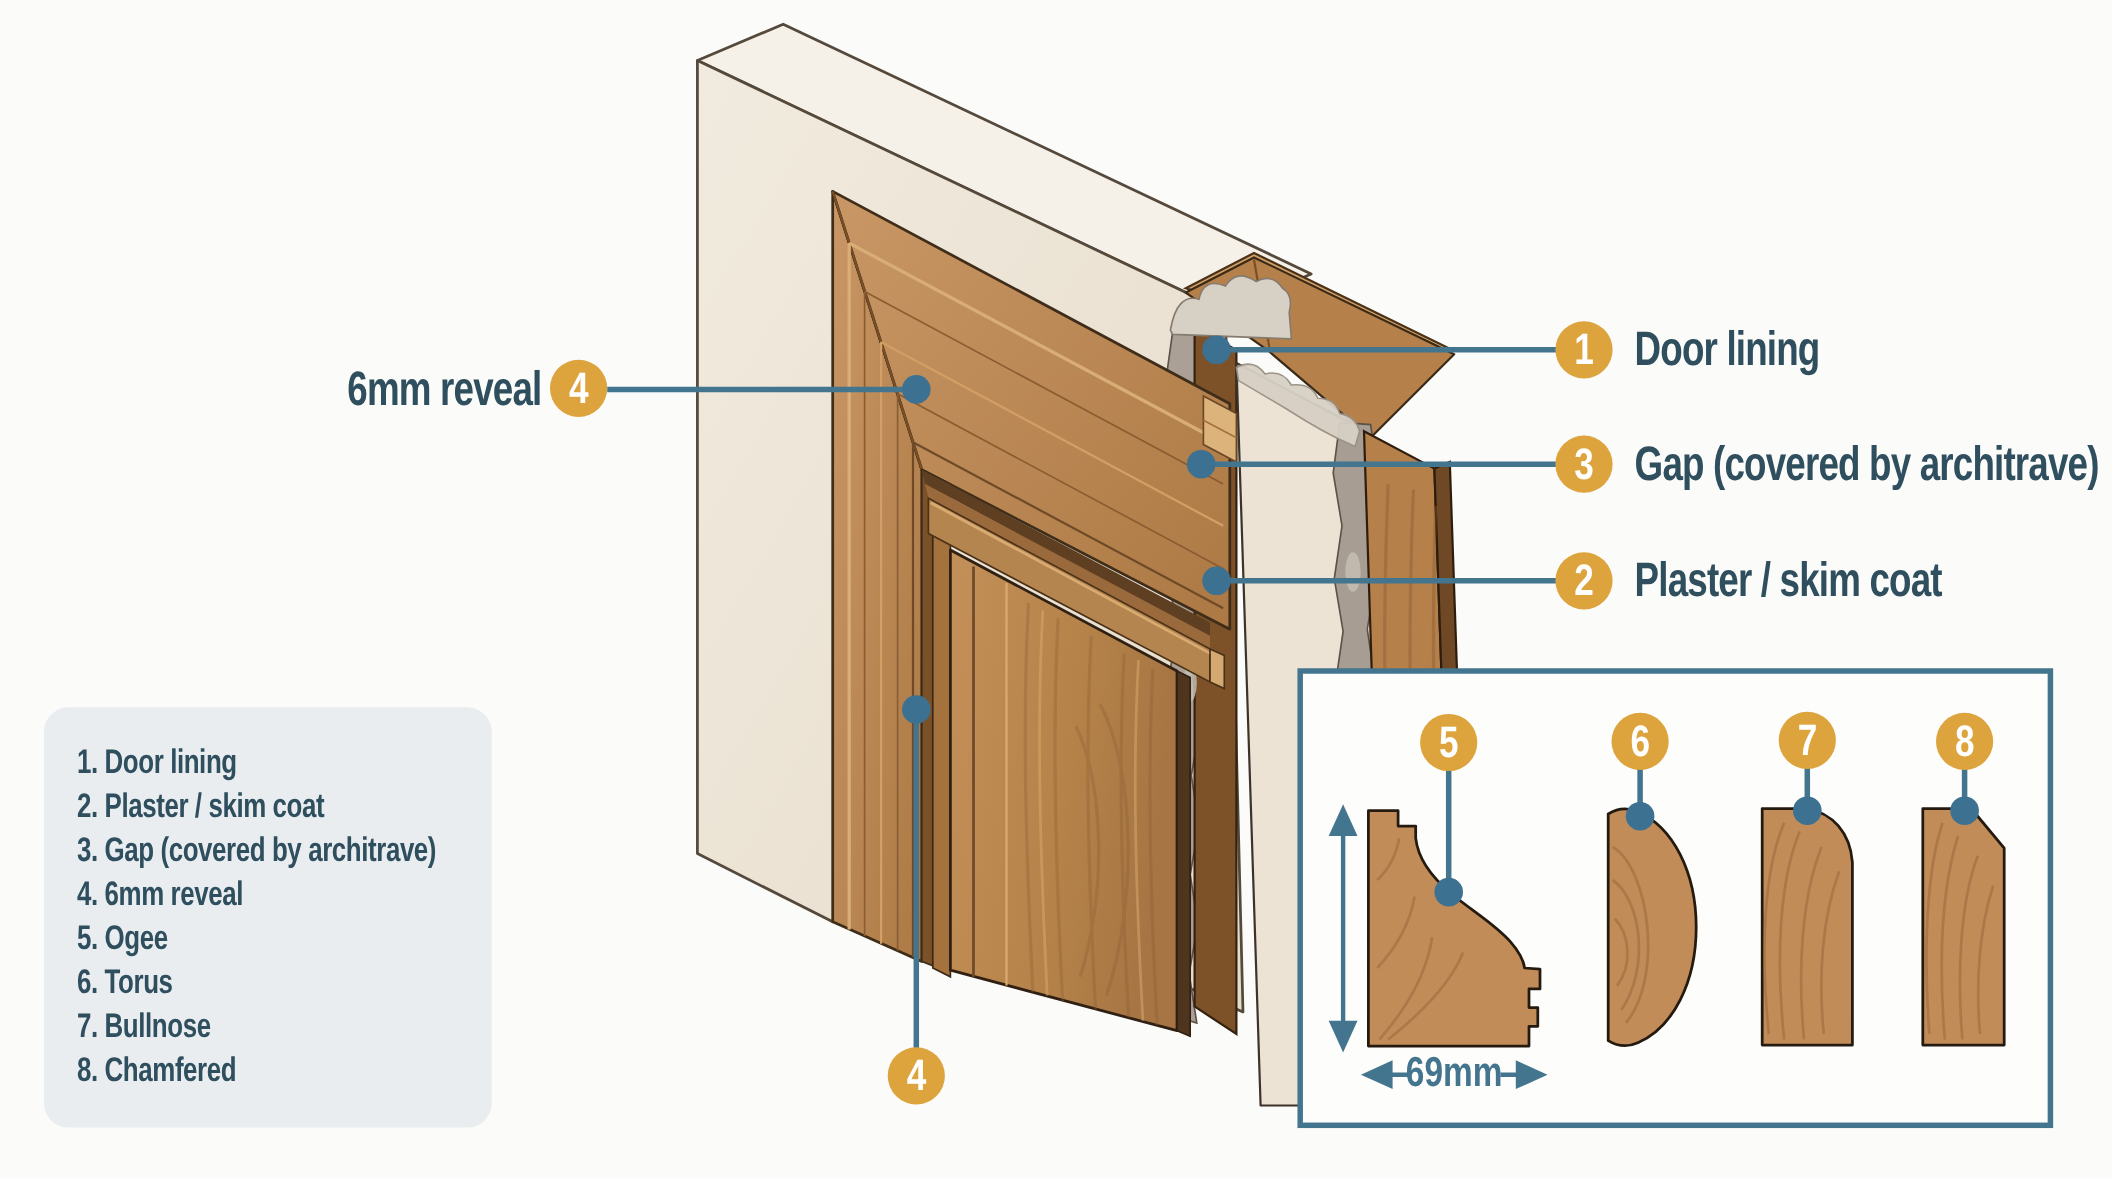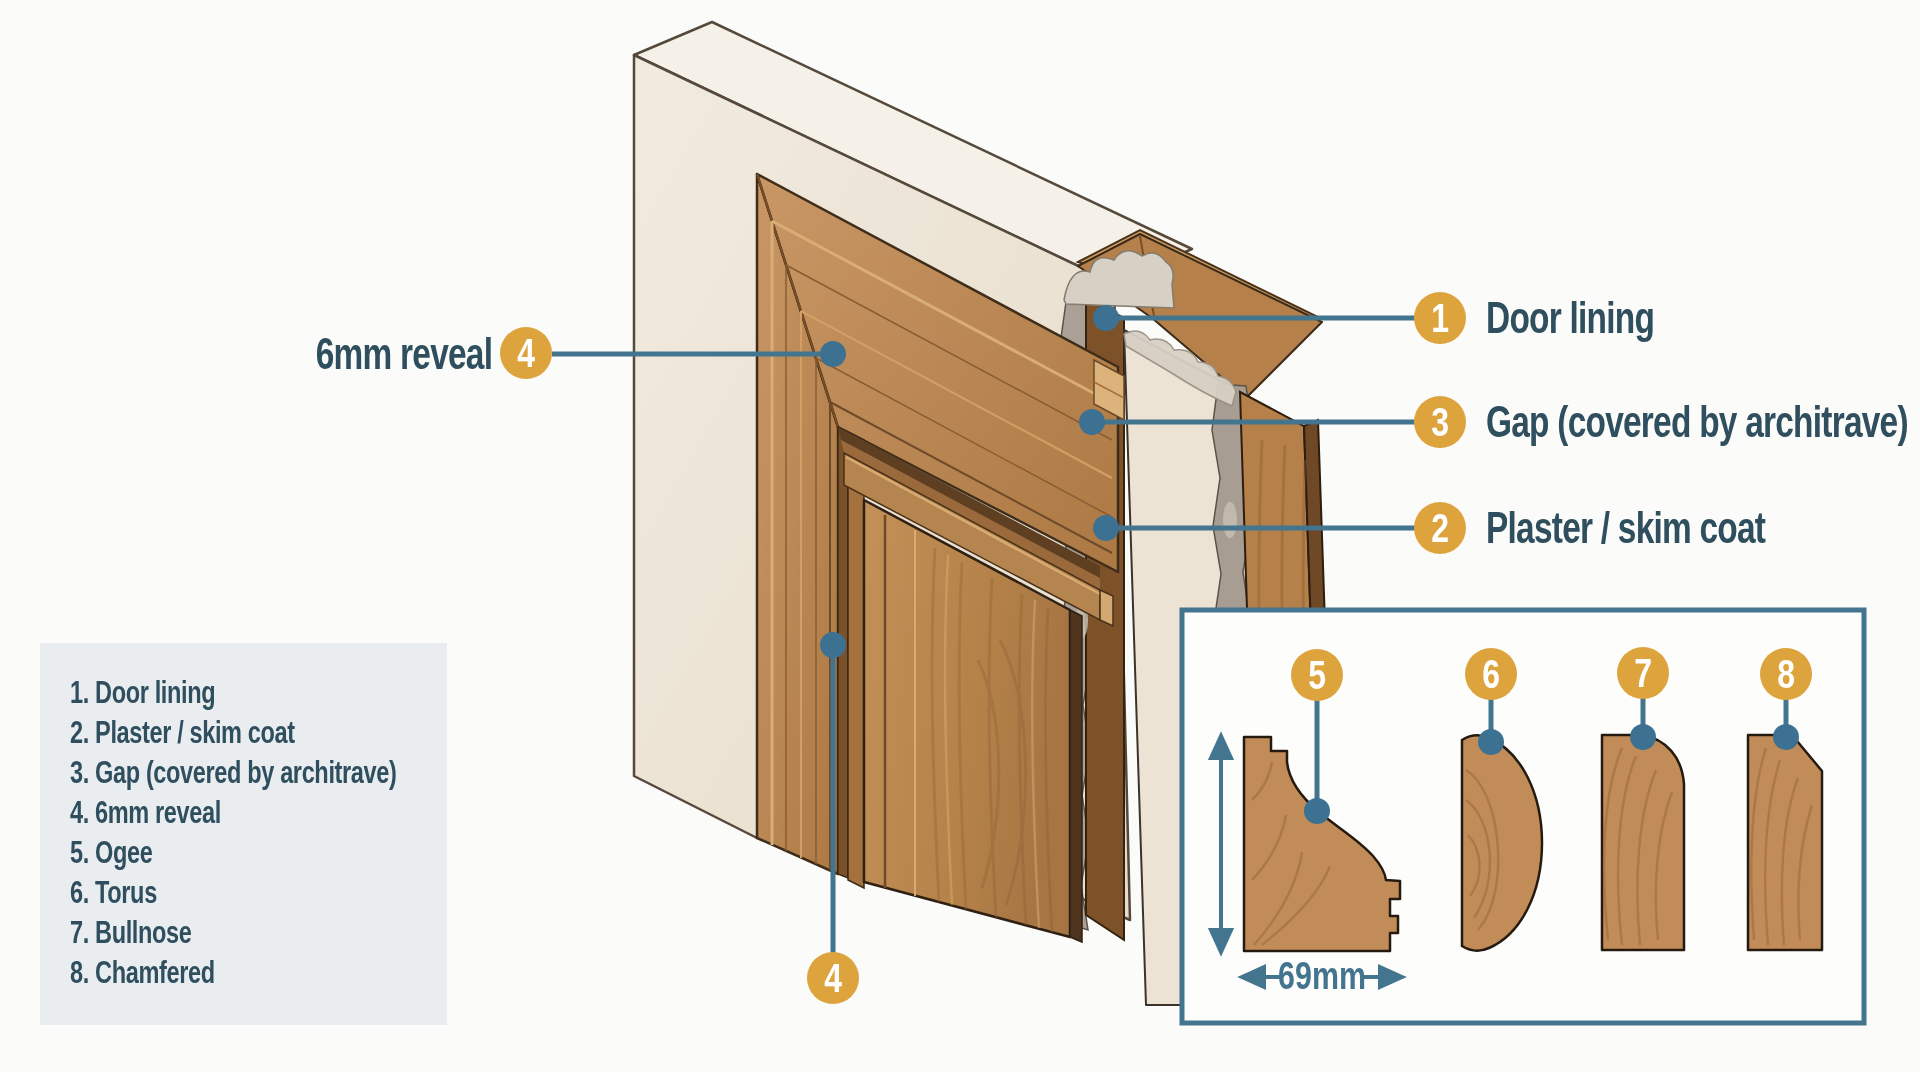--- a/index.html
+++ b/index.html
@@ -29,20 +29,21 @@
     background:#dda33c;color:#ffffff;
     display:flex;align-items:center;justify-content:center;
     font-size:40px;
   }
   .badge span{display:block;transform:scaleX(0.8);}
   
   .legend{
     position:absolute;left:40px;top:643px;width:407px;height:382px;
     background:#e9edf0;box-sizing:border-box;
     padding:30px 0 0 30px;
+    border-radius:22px;
   }
   .legend-item{
     height:40px;line-height:40px;font-size:31px;letter-spacing:-0.5px;
     white-space:nowrap;
     transform:scaleX(0.76);transform-origin:left center;
     color:#2f4f5f;
   }
   
   .dim-label{
     position:absolute;

